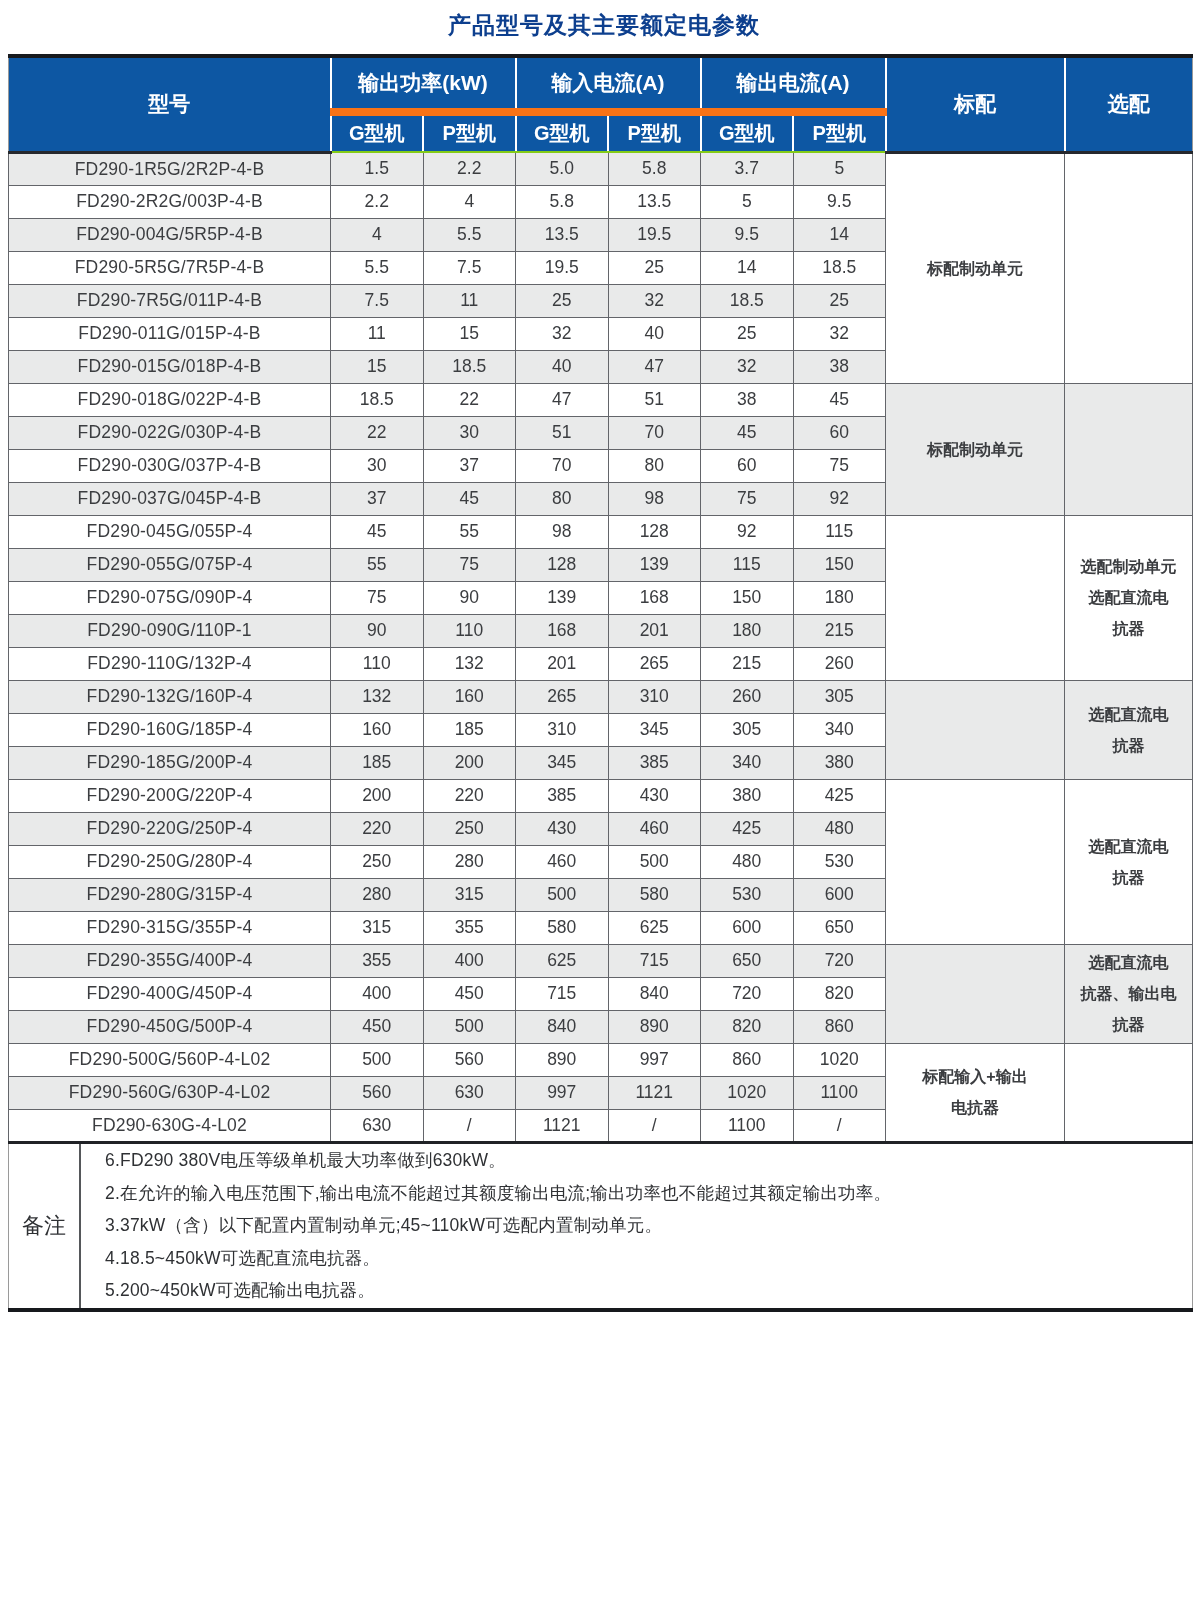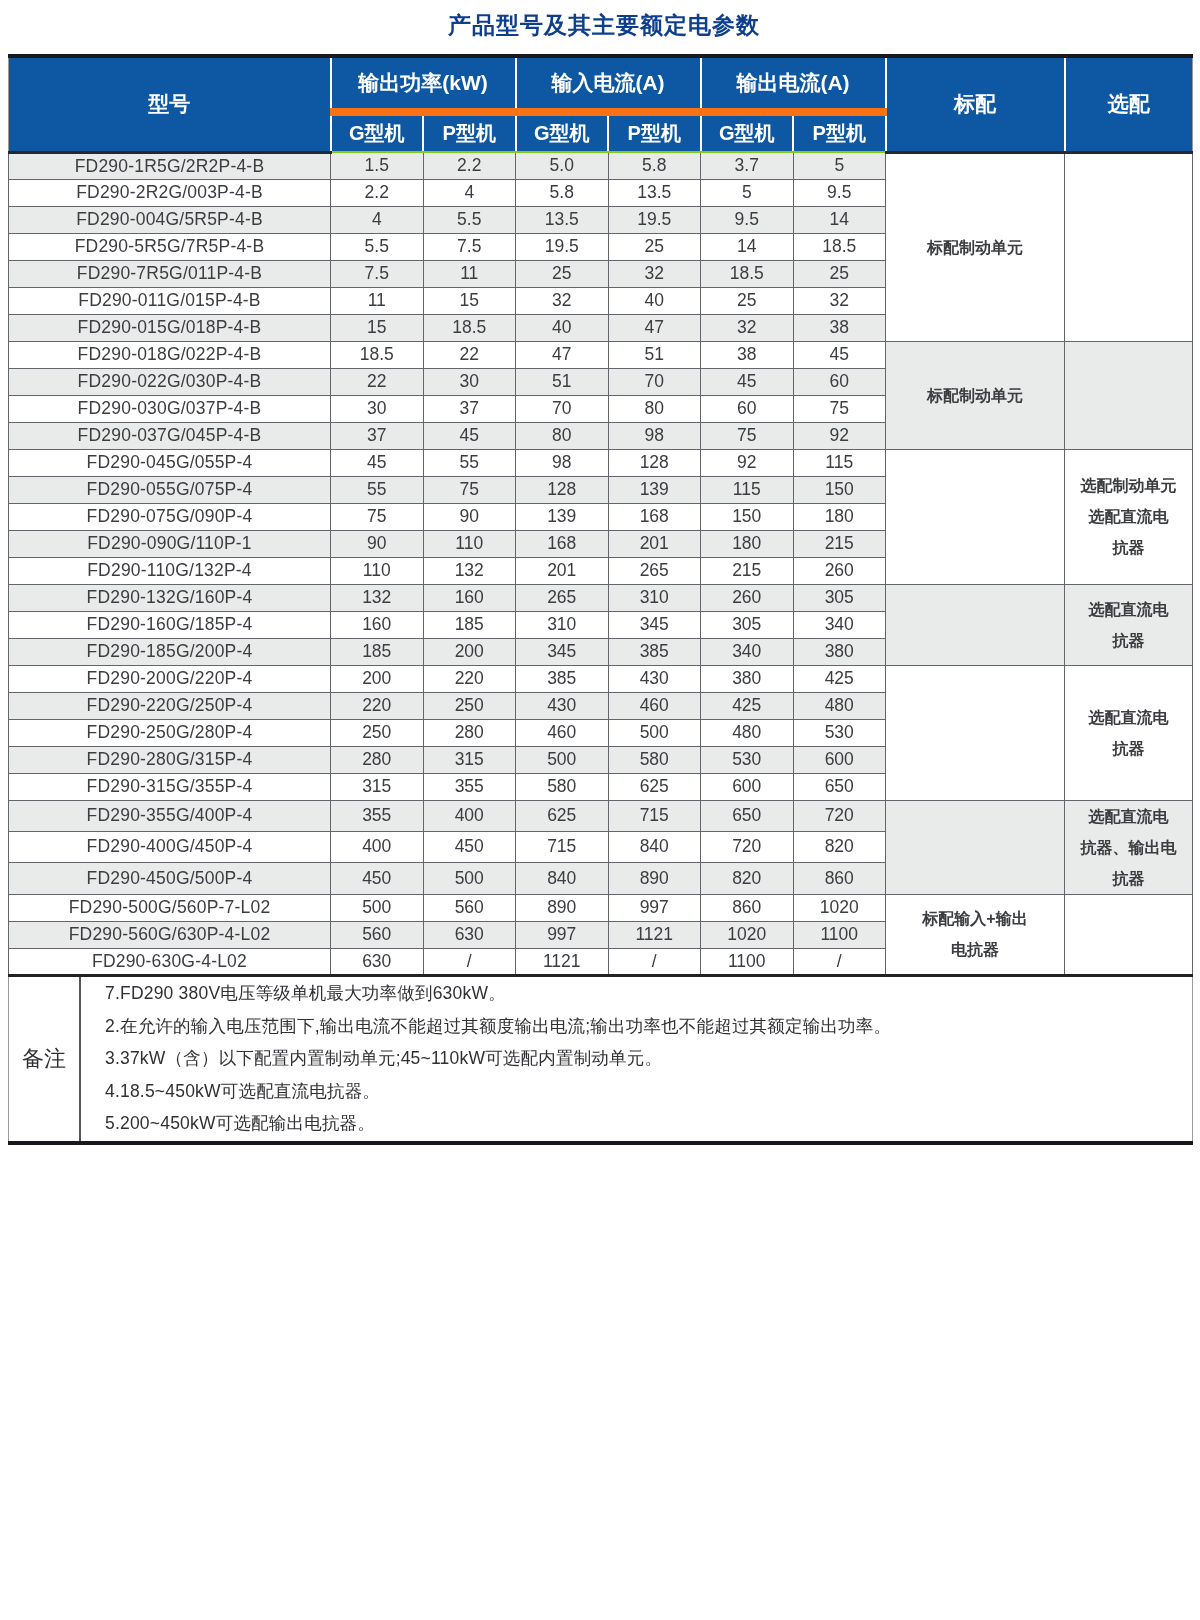--- a/index.html
+++ b/index.html
@@ -33,21 +33,21 @@
     border: 2px solid #ffffff;
     text-align: center; vertical-align: middle;
   }
   thead tr.hdr-row1 { height: 56px; }
   thead tr.hdr-row2 { height: 40px; }
   thead th:first-child { border-left: none; }
   thead th:last-child  { border-right: none; }
   th.group-th { font-size: 21px; border-bottom: 8px solid #f97316; }
   th.sub-th   { font-size: 20px; border-bottom: 2px solid #84cc16; }
   th.span-th  { font-size: 21px; border-bottom: 3px solid #26282d; }
-  tbody tr.body-row { height: 27px; }
+  tbody tr.body-row { height: 33px; }
   tbody td {
     border: 1.5px solid #63656a;
     text-align: center; vertical-align: middle;
     font-size: 17.5px;
   }
   tr.r-gray  td { background: #e9eaea; }
   tr.r-white td { background: #ffffff; }
   td.model-cell { letter-spacing: 0.2px; }
   td.cfg-cell {
     white-space: pre-line;
@@ -371,21 +371,21 @@
       <tr class="body-row r-gray">
         <td class="model-cell">FD290-450G/500P-4</td>
         <td class="num-cell">450</td>
         <td class="num-cell">500</td>
         <td class="num-cell">840</td>
         <td class="num-cell">890</td>
         <td class="num-cell">820</td>
         <td class="num-cell">860</td>
       </tr>
       <tr class="body-row r-white">
-        <td class="model-cell">FD290-500G/560P-7-L02</td>
+        <td class="model-cell">FD290-500G/560P-4-L02</td>
         <td class="num-cell">500</td>
         <td class="num-cell">560</td>
         <td class="num-cell">890</td>
         <td class="num-cell">997</td>
         <td class="num-cell">860</td>
         <td class="num-cell">1020</td>
         <td rowspan="3" class="cfg-cell cfg-light">标配输入+输出
 电抗器</td>
         <td rowspan="3" class="cfg-cell cfg-light"></td>
       </tr>
@@ -407,21 +407,21 @@
         <td class="num-cell">1100</td>
         <td class="num-cell">/</td>
       </tr>
     </tbody>
   <tfoot>
     <tr>
       <td colspan="9">
         <div class="notes-wrap">
           <div class="notes-label">备注</div>
           <div class="notes-content">
-            <div class="note-line">7.FD290 380V电压等级单机最大功率做到630kW。</div>
+            <div class="note-line">6.FD290 380V电压等级单机最大功率做到630kW。</div>
             <div class="note-line">2.在允许的输入电压范围下,输出电流不能超过其额度输出电流;输出功率也不能超过其额定输出功率。</div>
             <div class="note-line">3.37kW（含）以下配置内置制动单元;45~110kW可选配内置制动单元。</div>
             <div class="note-line">4.18.5~450kW可选配直流电抗器。</div>
             <div class="note-line">5.200~450kW可选配输出电抗器。</div>
           </div>
         </div>
       </td>
     </tr>
   </tfoot>
 </table>

